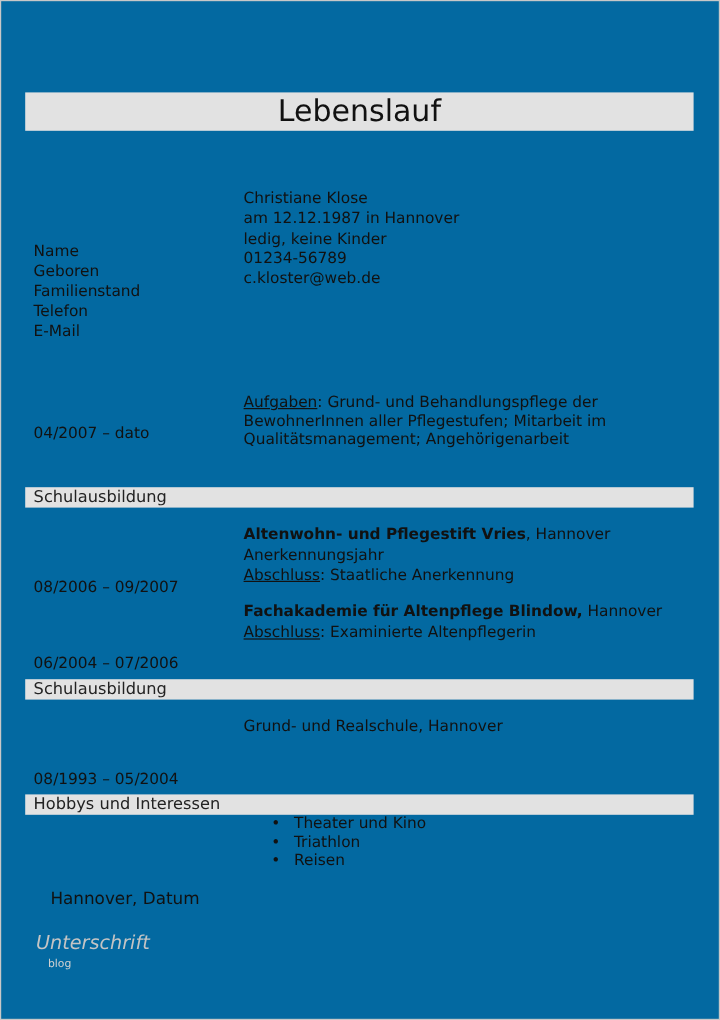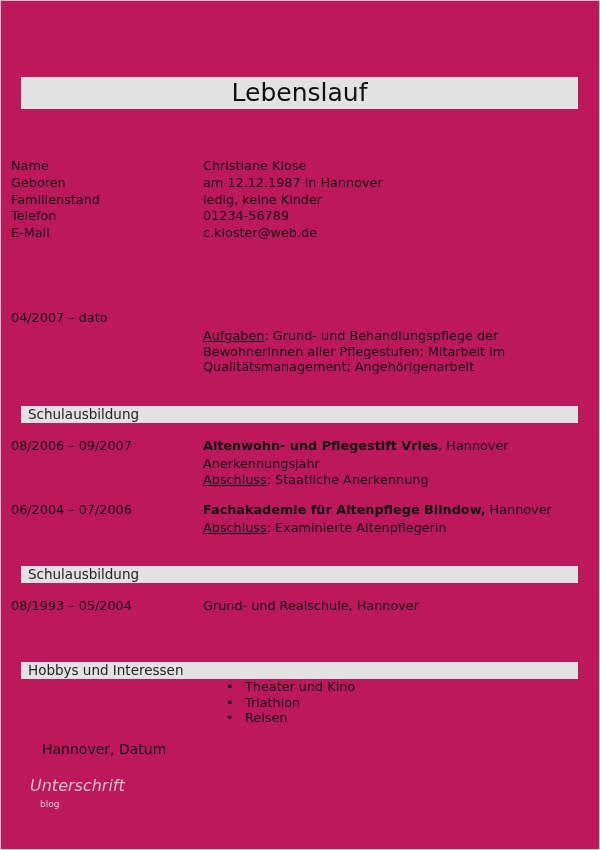--- a/index.html
+++ b/index.html
@@ -8,21 +8,21 @@
     background: #f4f4f4;
     font-family: "DejaVu Sans", sans-serif;
     color: #111;
     position: relative;
     overflow: hidden;
   }
   .page {
     position: absolute; left: 0; top: 0;
     width: 598px; height: 848px;
     border: 1px solid #c8c8c8;
-    background: #be185d;
+    background: #0369a1;
   }
   .title-bar {
     position: absolute; left: 20px; top: 76px;
     width: 557px; height: 32px;
     background: #e2e2e2;
     text-align: center;
     font-size: 25px; line-height: 32px;
     color: #111;
   }
   .section-bar {
@@ -32,21 +32,21 @@
     font-size: 13.5px; line-height: 17px;
     padding-left: 7px; box-sizing: border-box;
     color: #222;
   }
   .txt {
     position: absolute;
     font-size: 12.8px; line-height: 16.5px;
     color: #111;
     white-space: nowrap;
   }
-  .label-col { left: 10px; }
+  .label-col { left: 27px; margin-top: 44px; }
   .val-col { left: 202px; }
   b { font-weight: bold; }
   u { text-decoration: underline; }
   .bullets { position: absolute; left: 222px; top: 678px; margin: 0; padding: 0; list-style: none; }
   .bullets li { font-size: 12.8px; line-height: 15.5px; position: relative; padding-left: 22px; }
   .bullets li .dot { position: absolute; left: 3px; top: 0; }
   .place-date { position: absolute; left: 41px; top: 740px; font-size: 14px; }
   .signature { position: absolute; left: 29px; top: 775px; font-size: 16px; font-style: italic; color: #c4c4c4; }
   .blog { position: absolute; left: 39px; top: 798px; font-size: 9px; color: #d2d2d2; }
 </style>

